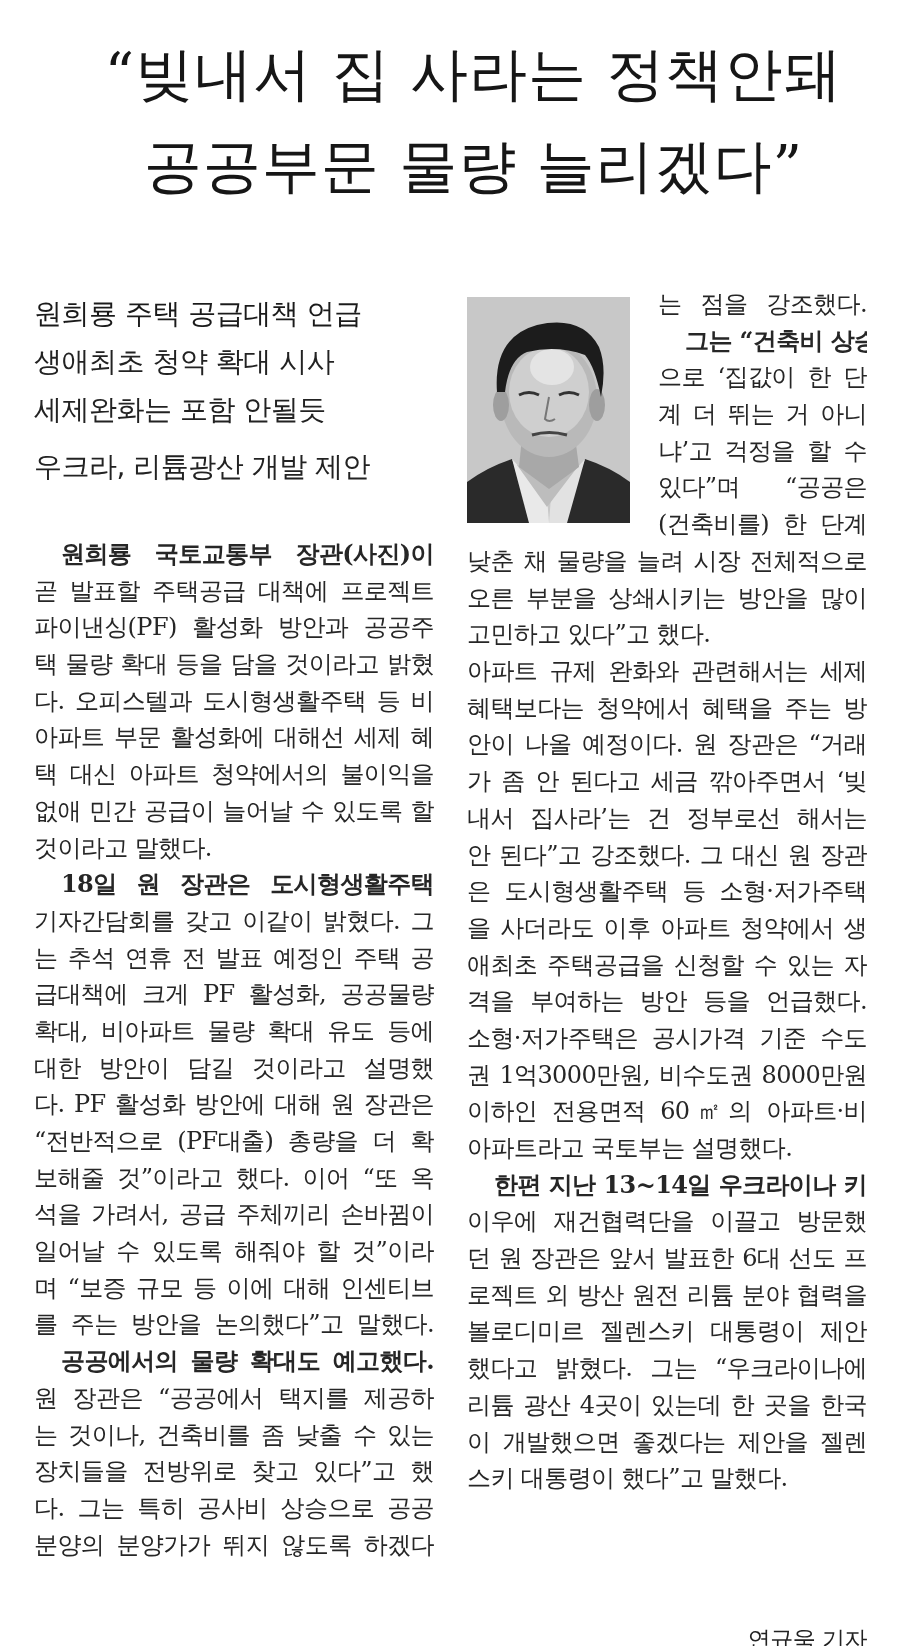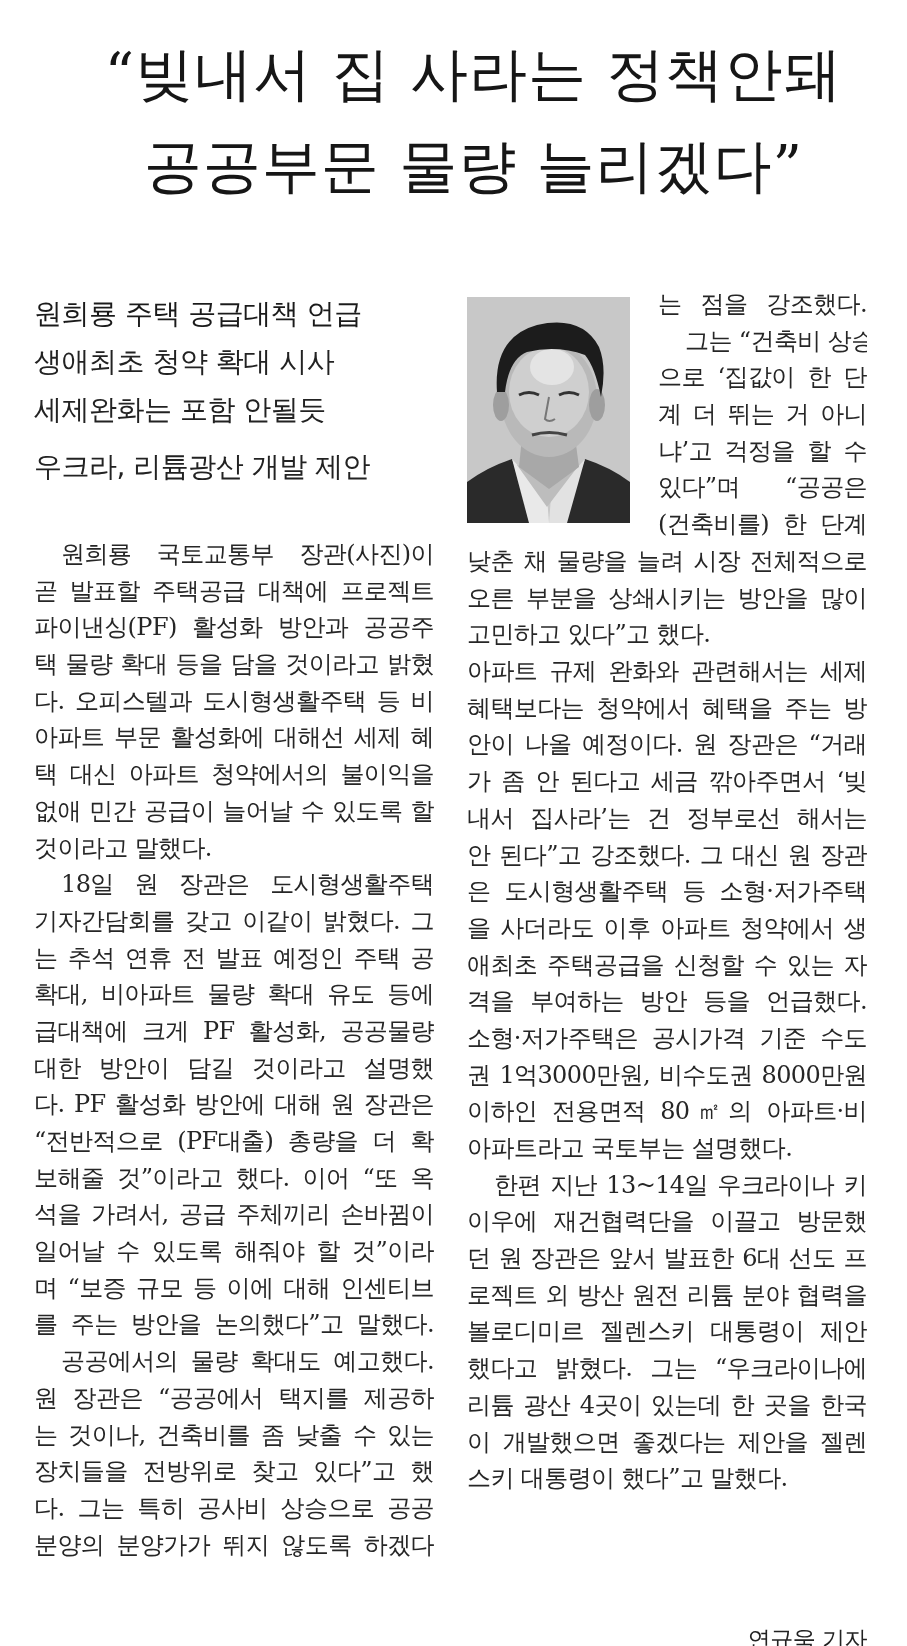--- a/index.html
+++ b/index.html
@@ -77,20 +77,21 @@
       overflow: hidden;
       text-align: justify;
       text-align-last: justify;
       height: 36.7px;
     }
     .col .line.last {
       text-align-last: left;
     }
     .col .line.indent {
       padding-left: 27px;
+      font-weight: bold;
     }
     .col-left {
       left: 34px;
       top: 536px;
       width: 400px;
     }
     .col-right-top {
       left: 658px;
       top: 286px;
       width: 209px;
@@ -175,22 +176,22 @@
     <div class="line">파이낸싱(PF) 활성화 방안과 공공주</div>
     <div class="line">택 물량 확대 등을 담을 것이라고 밝혔</div>
     <div class="line">다. 오피스텔과 도시형생활주택 등 비</div>
     <div class="line">아파트 부문 활성화에 대해선 세제 혜</div>
     <div class="line">택 대신 아파트 청약에서의 불이익을</div>
     <div class="line">없애 민간 공급이 늘어날 수 있도록 할</div>
     <div class="line last">것이라고 말했다.</div>
     <div class="line indent">18일 원 장관은 도시형생활주택</div>
     <div class="line">기자간담회를 갖고 이같이 밝혔다. 그</div>
     <div class="line">는 추석 연휴 전 발표 예정인 주택 공</div>
+    <div class="line">급대책에 크게 PF 활성화, 공공물량</div>
     <div class="line">확대, 비아파트 물량 확대 유도 등에</div>
-    <div class="line">급대책에 크게 PF 활성화, 공공물량</div>
     <div class="line">대한 방안이 담길 것이라고 설명했</div>
     <div class="line">다. PF 활성화 방안에 대해 원 장관은</div>
     <div class="line">“전반적으로 (PF대출) 총량을 더 확</div>
     <div class="line">보해줄 것”이라고 했다. 이어 “또 옥</div>
     <div class="line">석을 가려서, 공급 주체끼리 손바뀜이</div>
     <div class="line">일어날 수 있도록 해줘야 할 것”이라</div>
     <div class="line">며 “보증 규모 등 이에 대해 인센티브</div>
     <div class="line">를 주는 방안을 논의했다”고 말했다.</div>
     <div class="line indent">공공에서의 물량 확대도 예고했다.</div>
     <div class="line">원 장관은 “공공에서 택지를 제공하</div>
@@ -209,21 +210,21 @@
     <div class="line">안이 나올 예정이다. 원 장관은 “거래</div>
     <div class="line">가 좀 안 된다고 세금 깎아주면서 ‘빚</div>
     <div class="line">내서 집사라’는 건 정부로선 해서는</div>
     <div class="line">안 된다”고 강조했다. 그 대신 원 장관</div>
     <div class="line">은 도시형생활주택 등 소형·저가주택</div>
     <div class="line">을 사더라도 이후 아파트 청약에서 생</div>
     <div class="line">애최초 주택공급을 신청할 수 있는 자</div>
     <div class="line">격을 부여하는 방안 등을 언급했다.</div>
     <div class="line">소형·저가주택은 공시가격 기준 수도</div>
     <div class="line">권 1억3000만원, 비수도권 8000만원</div>
-    <div class="line">이하인 전용면적 80㎡의 아파트·비</div>
+    <div class="line">이하인 전용면적 60㎡의 아파트·비</div>
     <div class="line last">아파트라고 국토부는 설명했다.</div>
     <div class="line indent">한편 지난 13~14일 우크라이나 키</div>
     <div class="line">이우에 재건협력단을 이끌고 방문했</div>
     <div class="line">던 원 장관은 앞서 발표한 6대 선도 프</div>
     <div class="line">로젝트 외 방산 원전 리튬 분야 협력을</div>
     <div class="line">볼로디미르 젤렌스키 대통령이 제안</div>
     <div class="line">했다고 밝혔다. 그는 “우크라이나에</div>
     <div class="line">리튬 광산 4곳이 있는데 한 곳을 한국</div>
     <div class="line">이 개발했으면 좋겠다는 제안을 젤렌</div>
     <div class="line last">스키 대통령이 했다”고 말했다.</div>

